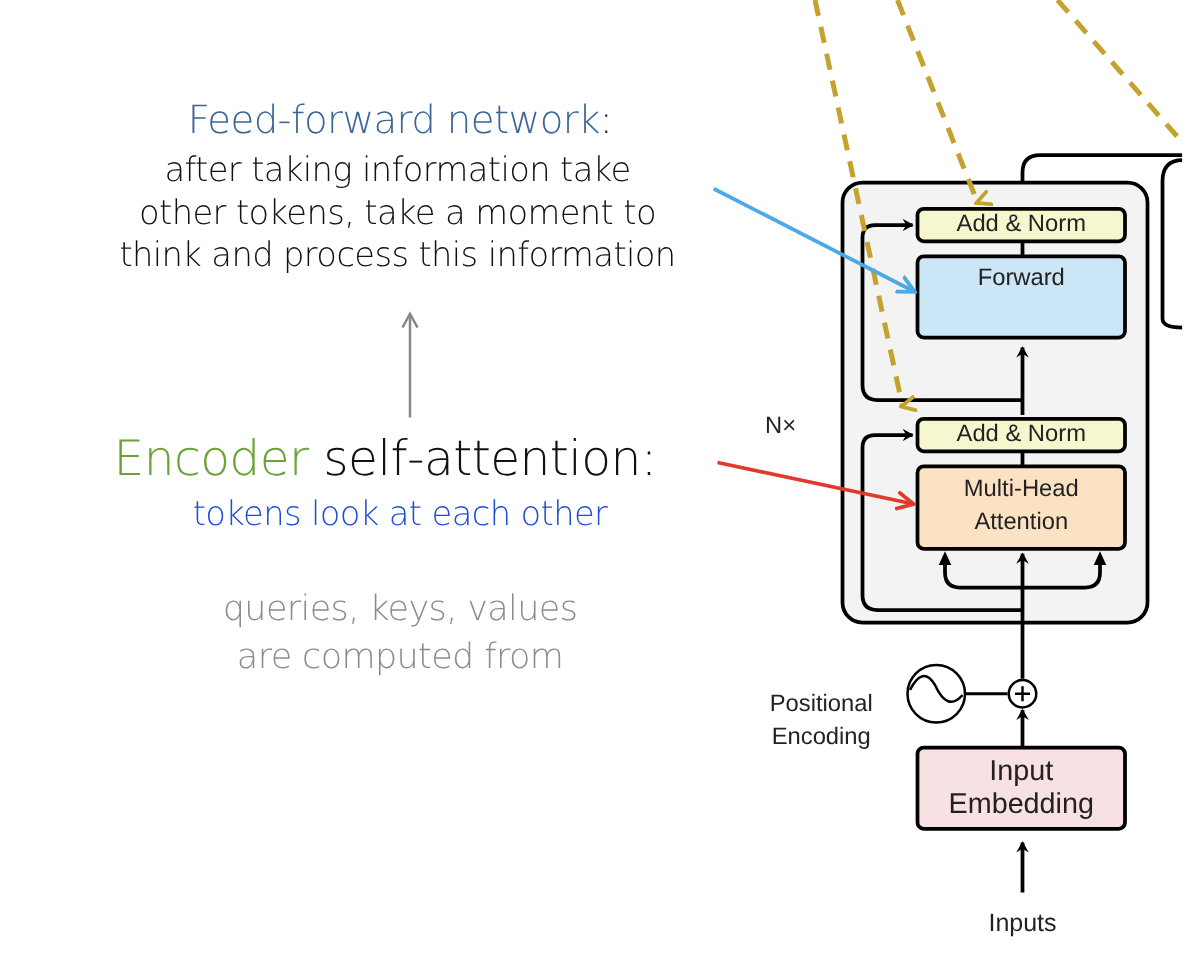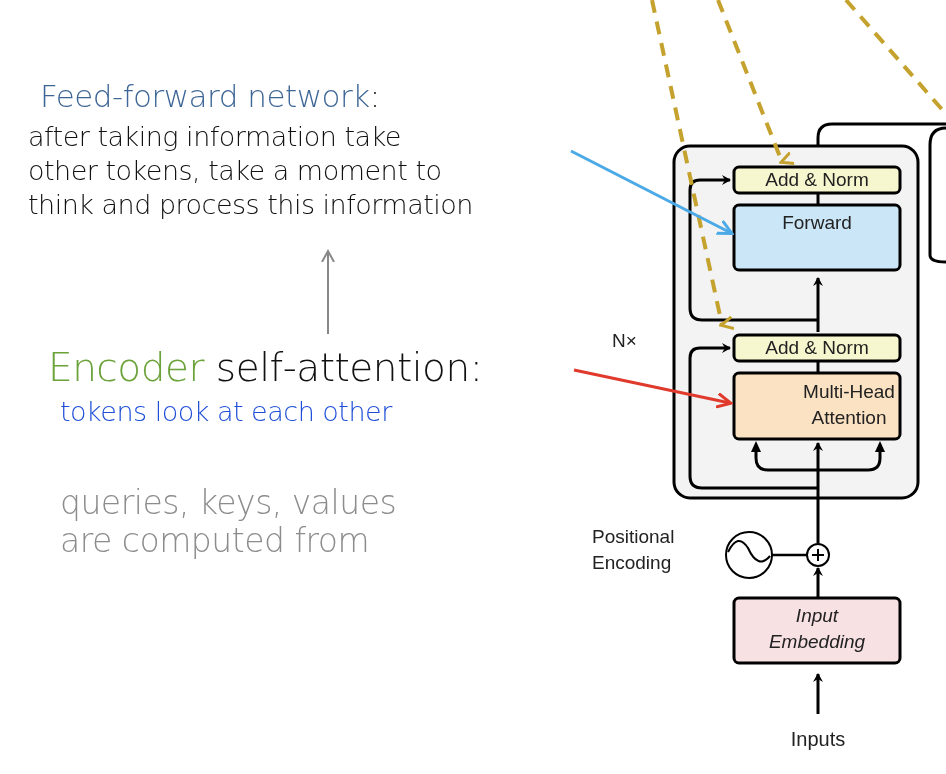--- a/index.html
+++ b/index.html
@@ -1,24 +1,24 @@
 <!DOCTYPE html>
 <html><head>
 <meta charset="utf-8">
 <style>
   html, body { margin:0; padding:0; background:#ffffff; }
   body { width:946px; height:774px; position:relative; overflow:hidden; font-family:"DejaVu Sans", sans-serif; }
-  .txt { position:absolute; text-align:left; white-space:nowrap; }
+  .txt { position:absolute; text-align:center; white-space:nowrap; }
   .ann { font-family:"DejaVu Sans", sans-serif; font-weight:300; letter-spacing:-0.5px; }
   #ffn-title { left:40px; top:78px; width:560px; font-size:31px; color:#3d6696; }
   #ffn-desc { left:28px; top:120px; width:580px; font-size:27px; line-height:34px; color:#111; }
   #enc-title { left:48px; top:345px; width:520px; font-size:39px; color:#111; }
   #enc-title .green { color:#6ba23a; }
   #enc-desc { left:60px; top:396px; width:520px; font-size:27px; color:#1d4ed8; }
-  #qkv { left:60px; top:468px; width:520px; font-size:33px; line-height:38px; color:#8c8c8c;margin-top:16px; }
+  #qkv { left:60px; top:468px; width:520px; font-size:28px; line-height:38px; color:#8c8c8c; }
   .dl { font-family:"Liberation Sans", sans-serif; position:absolute; text-align:center; color:#222;border-radius:12px; }
   svg { position:absolute; left:0; top:0; }
 </style>
 </head>
 <body>
 
 <div class="txt ann" id="ffn-title"><span>Feed-forward network</span><span style="color:#111">:</span></div>
 <div class="txt ann" id="ffn-desc">
   <div>after taking information take</div>
   <div>other tokens, take a moment to</div>
@@ -94,26 +94,26 @@
 
   <path d="M571,151 L731,233" fill="none" stroke="#4aa9e6" stroke-width="3" marker-end="url(#ah-blue)"></path>
   <path d="M574,370 L730,403" fill="none" stroke="#e03a2c" stroke-width="3" marker-end="url(#ah-red)"></path>
 </svg>
 
 <div class="dl" style="left:734px; top:168px; width:166px; font-size:19px; line-height:24px;">Add &amp; Norm</div>
 <div class="dl" style="left:734px; top:210px; width:166px; font-size:19px; line-height:26px;">
   <div>Forward</div>
 </div>
 <div class="dl" style="left:734px; top:336px; width:166px; font-size:19px; line-height:24px;">Add &amp; Norm</div>
-<div class="dl" style="left:734px; top:379px; width:166px; font-size:19px; line-height:26px;padding-left:32px;">
+<div class="dl" style="left:734px; top:379px; width:166px; font-size:19px; line-height:26px;">
   <div>Multi-Head</div>
   <div>Attention</div>
 </div>
-<div class="dl" style="left:734px; top:603px; width:166px; font-size:19px; line-height:26px;font-style:italic;">
+<div class="dl" style="left:734px; top:603px; width:166px; font-size:23px; line-height:26px;">
   <div>Input</div>
   <div>Embedding</div>
 </div>
 <div class="dl" style="left:612px; top:330px; width:50px; font-size:19px; text-align:left;">N×</div>
-<div class="dl" style="left:592px; top:524px; width:130px; font-size:19px; line-height:26px; text-align:left;">
+<div class="dl" style="left:592px; top:551px; width:130px; font-size:19px; line-height:26px; text-align:center;">
   <div>Positional</div>
   <div>Encoding</div>
 </div>
 <div class="dl" style="left:758px; top:728px; width:120px; font-size:20px;">Inputs</div>
 
 </body></html>

